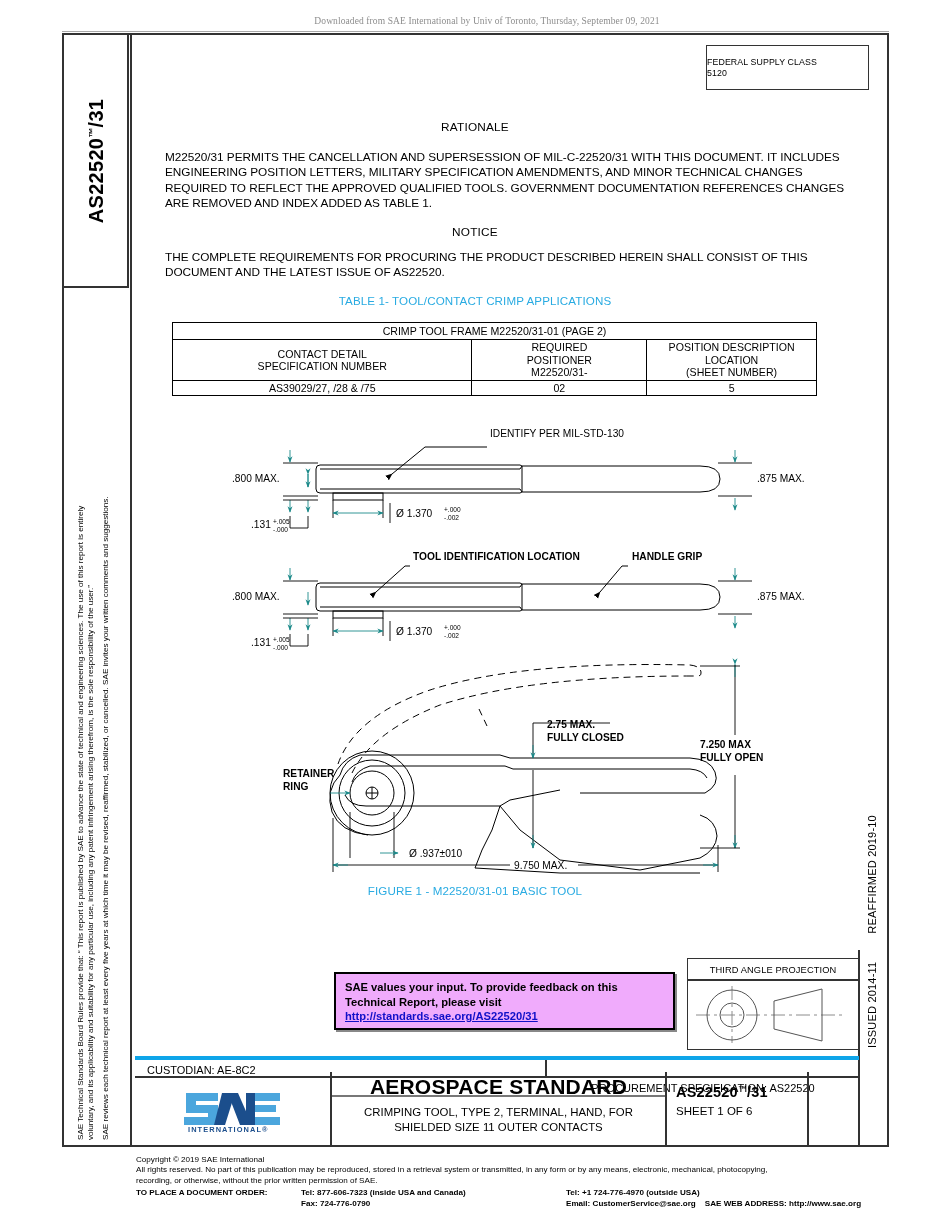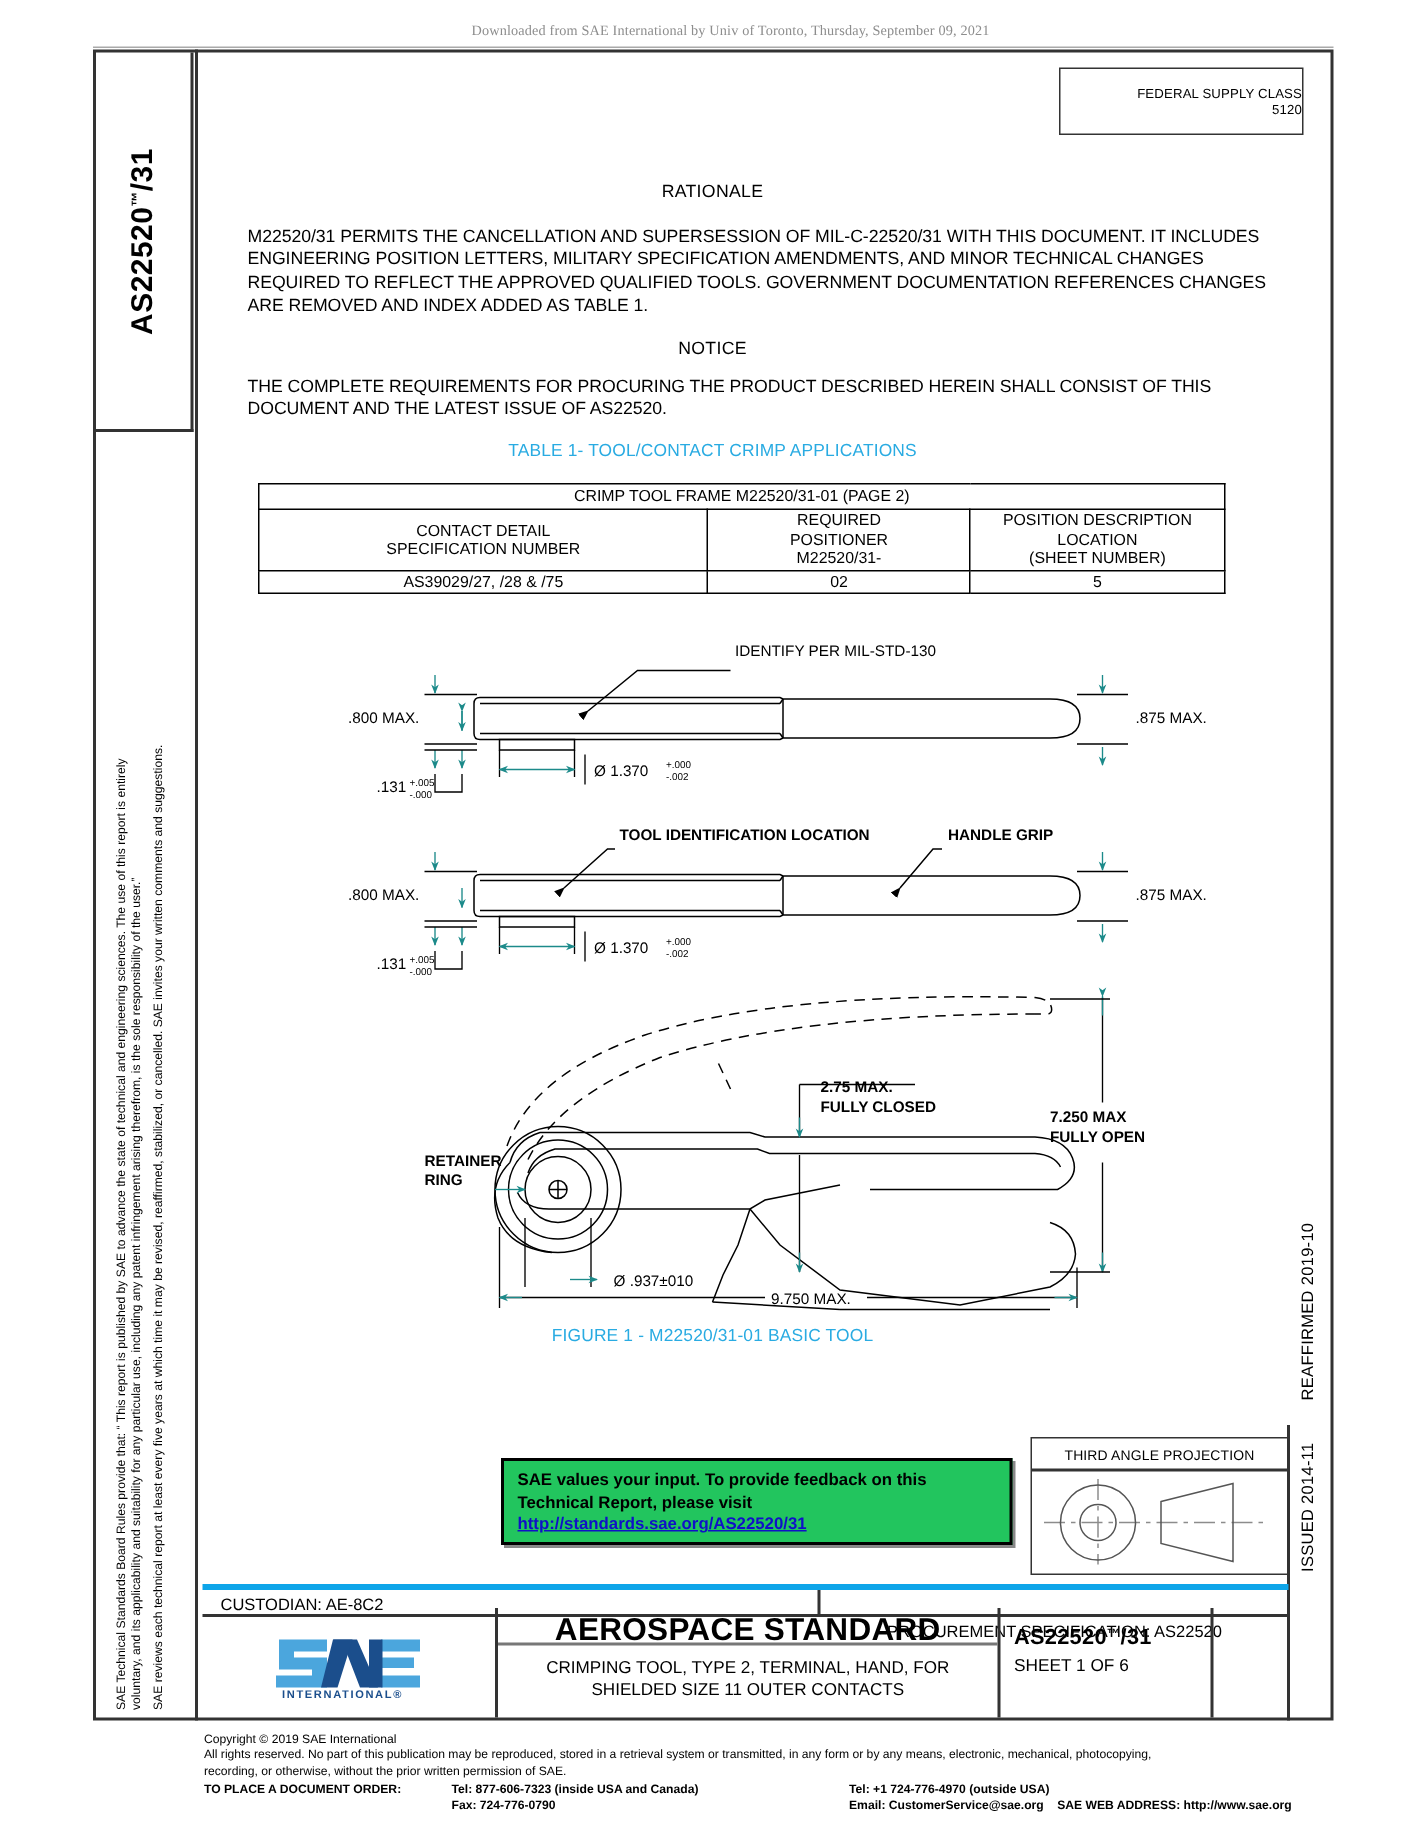--- a/index.html
+++ b/index.html
@@ -107,21 +107,21 @@
     width: 2px; height: 197px;
     background: #333;
   }
 
   
   .fsc-box {
     position: absolute;
     left: 706px; top: 45px;
     width: 163px; height: 45px;
     border: 1px solid #333;
-    text-align: right;
+    text-align: left;
     font-size: 8.8px;
     line-height: 11px;
     padding-top: 11px;
     letter-spacing: .1px;
   }
 
   
   .hdg {
     position: absolute;
     width: 100%;
@@ -182,21 +182,21 @@
     letter-spacing: .1px;
   }
 
   
   .fb-box {
     position: absolute;
     left: 334px; top: 972px;
     width: 341px; height: 58px;
     border: 2px solid #000;
     box-shadow: 2px 2px 0 #888;
-    background: #22c55e;
+    background: #f0abfc;
     padding: 6px 8px 0 9px;
     font-size: 11.2px;
     font-weight: bold;
     line-height: 14.5px;
   }
   .fb-box a {
     color: #1010C8;
     text-decoration: underline;
   }
 

